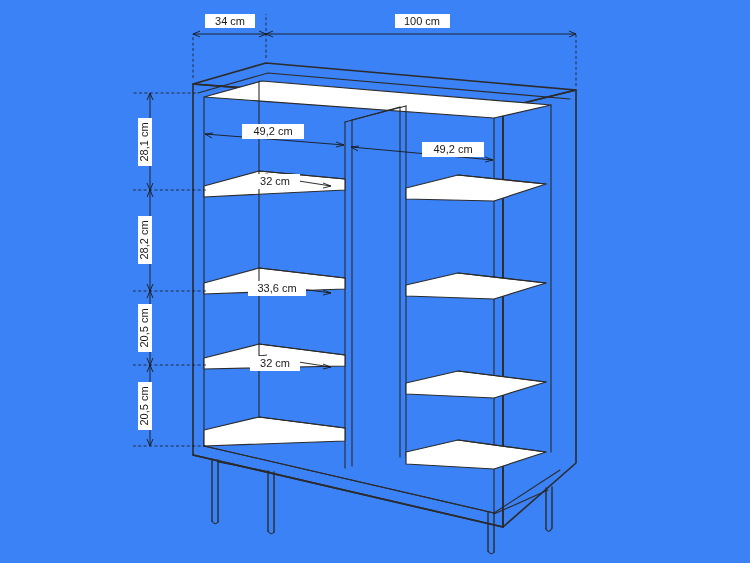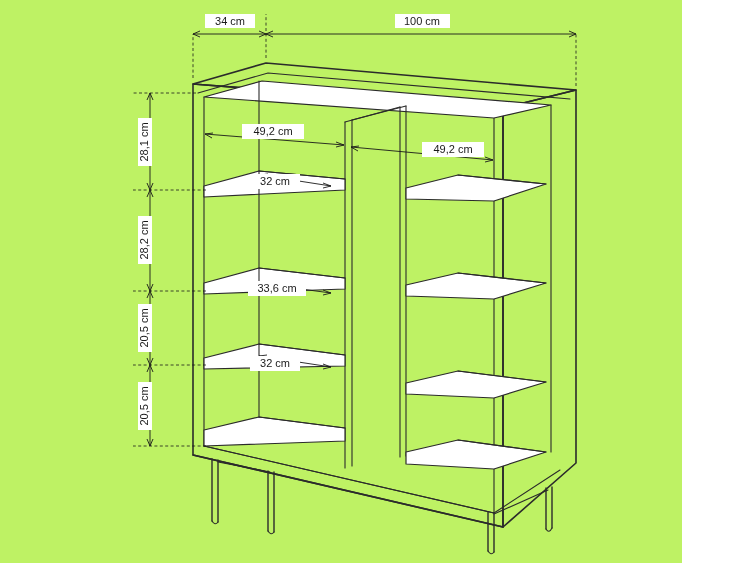--- a/index.html
+++ b/index.html
@@ -8,23 +8,23 @@
     background: #ffffff;
   }
   body {
     width: 750px;
     height: 563px;
     font-family: "Liberation Sans", sans-serif;
     overflow: hidden;
   }
   #diagram-root {
     position: relative;
-    width: 682px;
+    width: 750px;
     height: 563px;
-    background: #bef264;
+    background: #3b82f6;
   }
   svg#furniture-drawing {
     position: absolute;
     left: 0;
     top: 0;
     width: 750px;
     height: 563px;
     display: block;
   }
   .dim-label {

